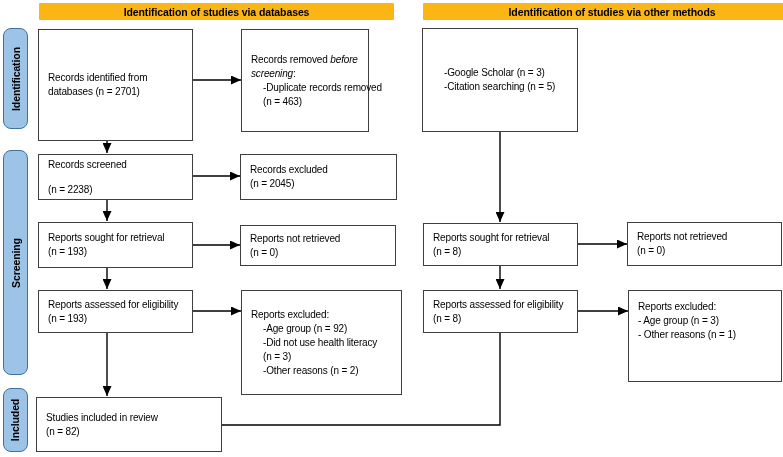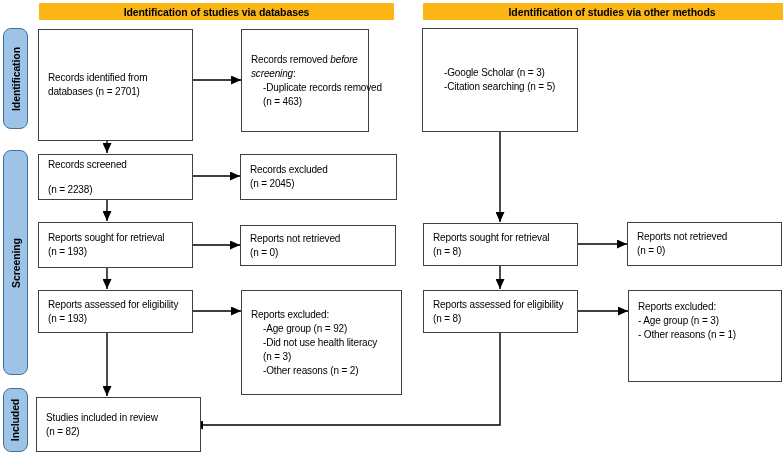--- a/index.html
+++ b/index.html
@@ -143,21 +143,21 @@
   </div>
 
   <div class="box" style="left:241px; top:290px; width:161px; height:105px;">
     <div class="line">Reports excluded:</div>
     <div class="line ind">-Age group (n = 92)</div>
     <div class="line ind">-Did not use health literacy</div>
     <div class="line ind">(n = 3)</div>
     <div class="line ind">-Other reasons (n = 2)</div>
   </div>
 
-  <div class="box" style="left:36px; top:397px; width:165px; height:55px;">
+  <div class="box" style="left:36px; top:397px; width:186px; height:55px;">
     <div class="line">Studies included in review</div>
     <div class="line">(n = 82)</div>
   </div>
 
   <div class="box" style="left:422px; top:28px; width:156px; height:104px;">
     <div class="line ind">-Google Scholar (n = 3)</div>
     <div class="line ind">-Citation searching (n = 5)</div>
   </div>
 
   <div class="box" style="left:423px; top:223px; width:155px; height:43px;">

